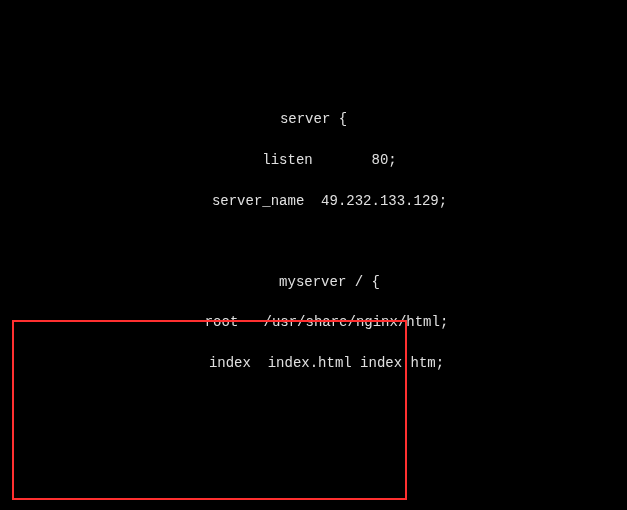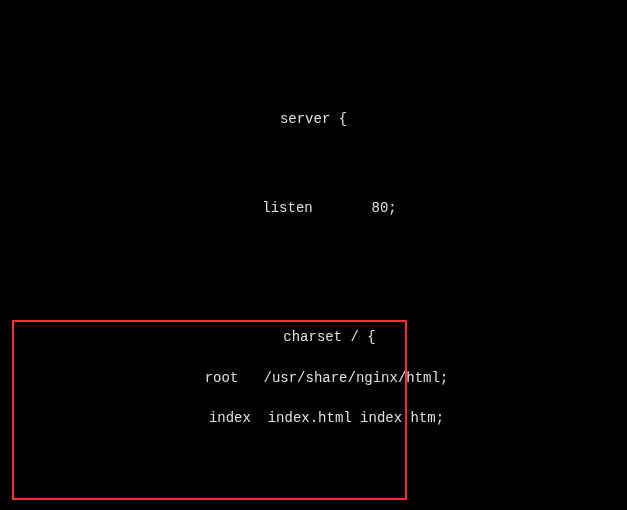--- a/index.html
+++ b/index.html
@@ -28,34 +28,35 @@
       left: 12px;
       top: 320px;
       width: 395px;
       height: 180px;
       pointer-events: none;
     }
     .line {
       display: block;
       text-align: center;
     }
-    .i1 { padding-left: 32px; margin-top: 48px; }
+    .i1 { padding-left: 32px; }
     .i2 { padding-left: 26px; }
   </style>
 </head>
 <body>
 
 
 
 <div class="code-container">
 <span class="line">server {</span>
 <span class="line i1">listen       80;</span>
+<span class="line i1">server_name  49.232.133.129;</span>
 <span class="line"></span>
 <span class="line"></span>
-<span class="line i1">charset / {</span>
+<span class="line i1">myserver / {</span>
 <span class="line i2">root   /usr/share/nginx/html;</span>
 <span class="line i2">index  index.html index.htm;</span>
 
 <span class="line"></span>
 
 
 
 
 <span class="line"></span>
 

